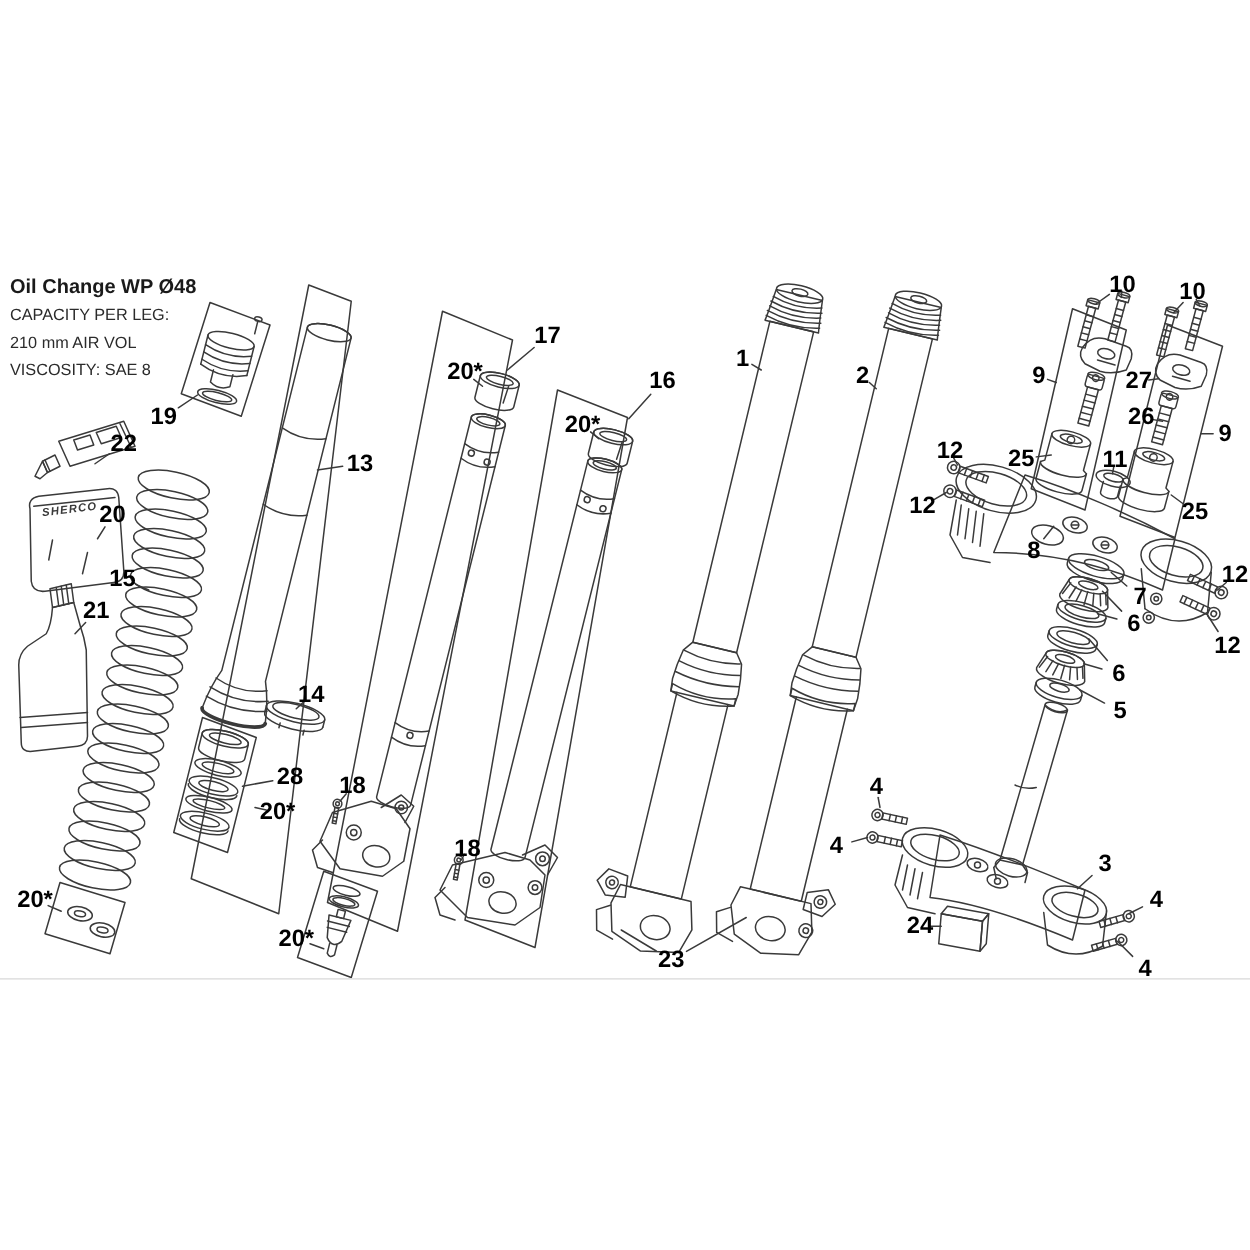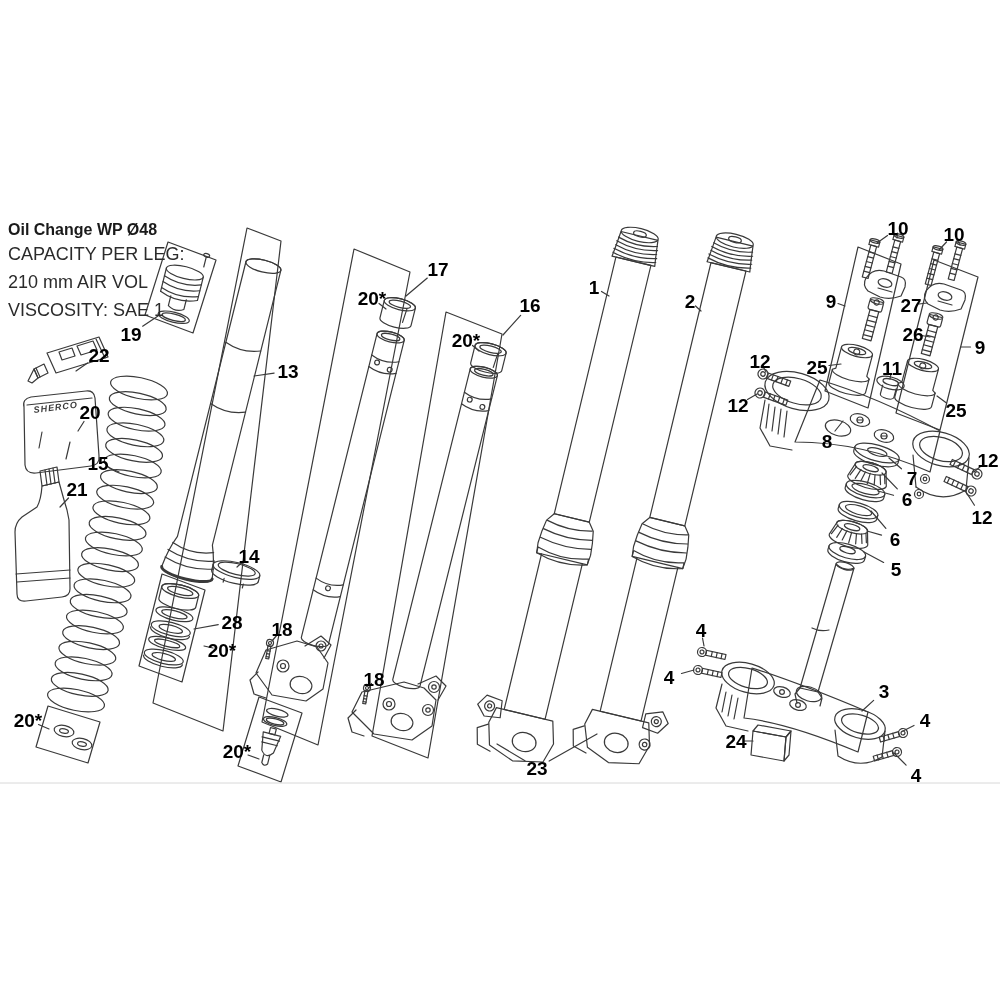--- a/index.html
+++ b/index.html
@@ -1,38 +1,38 @@
 <!DOCTYPE html>
 <html><head>
 <meta charset="utf-8">
 <style>
   html,body{margin:0;padding:0;background:#fff;}
   body{width:1000px;height:1000px;position:relative;font-family:"Liberation Sans",sans-serif;overflow:hidden;}
   .info{position:absolute;left:8px;top:221px;color:#1a1a1a;z-index:2;}
   .info .t{font-size:16px;font-weight:bold;margin:0 0 5px 0;}
-  .info .l{font-size:18px;margin:0 0 7px 0;color:#2b2b2b;}
+  .info .l{font-size:13px;margin:0 0 7px 0;color:#2b2b2b;}
   svg#diagram{position:absolute;left:0;top:0;}
   svg#diagram path,svg#diagram ellipse,svg#diagram circle,svg#diagram line,svg#diagram polygon,svg#diagram rect{
     stroke:#3a3a3a;stroke-width:1.2;fill:none;stroke-linecap:round;stroke-linejoin:round;}
   .w{fill:#ffffff;}
   .d{fill:#3a3a3a;stroke:none;}
   .box{stroke-width:1;fill:none;}
   .thin{stroke-width:0.8;}
   .plabel{font:700 19px "Liberation Sans",sans-serif;fill:#000;stroke:none;text-anchor:middle;dominant-baseline:central;}
   .leader{stroke:#333;stroke-width:1.1;}
   .brand{font:italic 700 9px "Liberation Sans",sans-serif;fill:#3a3a3a;stroke:none;letter-spacing:1px;}
 </style>
 </head>
 <body>
 
 <div class="info">
   <p class="t">Oil Change WP Ø48</p>
   <p class="l">CAPACITY PER LEG:</p>
   <p class="l">210 mm AIR VOL</p>
-  <p class="l">VISCOSITY: SAE 1</p>
+  <p class="l">VISCOSITY: SAE 8</p>
 </div>
 
 <svg id="diagram" width="1000" height="1000" viewBox="0 0 1000 1000">
 
   <g>
     <polygon class="box" points="168,242 216,260 193,333 145,315"></polygon>
     <polygon class="box" points="247,228 281,241 223,731 153,703"></polygon>
     <polygon class="box" points="162,574 205,590 182,682 139,666"></polygon>
     <polygon class="box" points="354,249 410,272 318,745 262,722"></polygon>
     <polygon class="box" points="446,312 502,334 428,758 372,736"></polygon>

